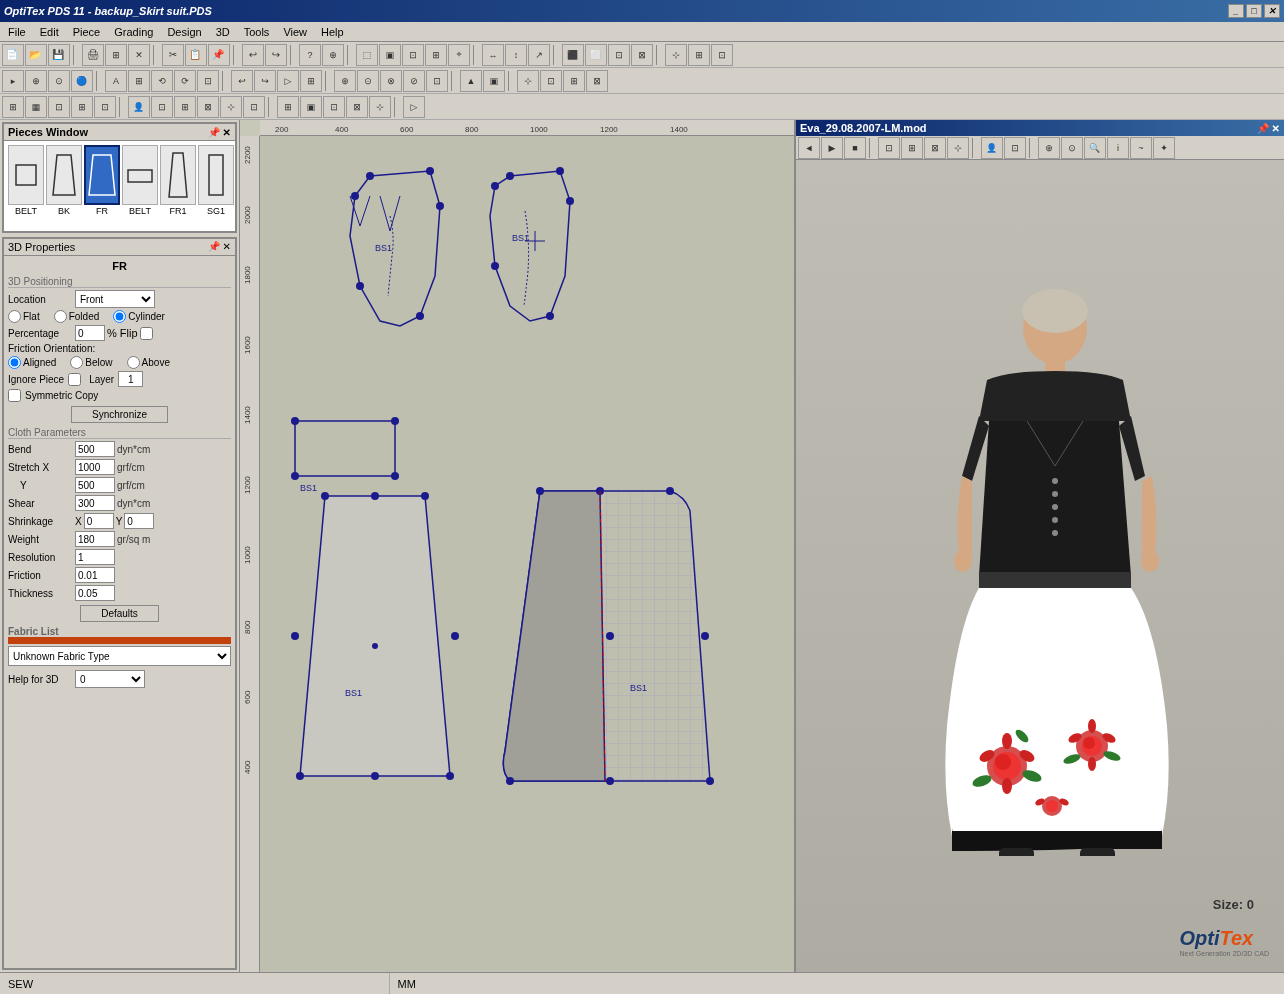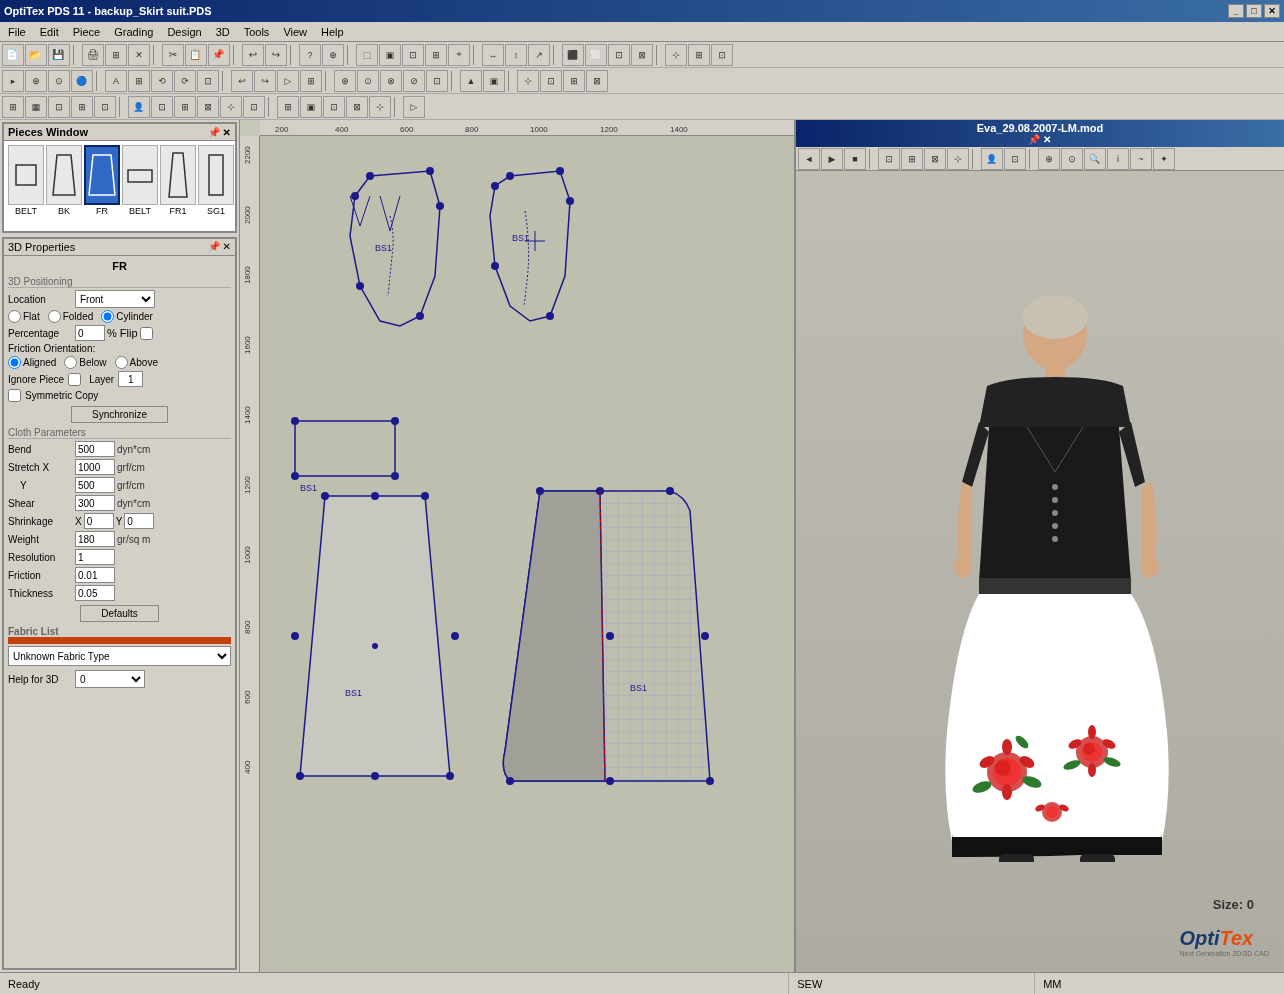--- a/index.html
+++ b/index.html
@@ -9,20 +9,21 @@
     .title-bar {
       height: 22px;
       background: linear-gradient(to right, #0a246a, #3a6ea5);
       color: white;
       display: flex;
       align-items: center;
       justify-content: space-between;
       padding: 0 4px;
       font-size: 11px;
       font-weight: bold;
+      font-style: italic;
     }
     .title-bar-buttons { display: flex; gap: 2px; }
     .title-btn {
       width: 16px; height: 14px;
       background: #d4d0c8;
       border: 1px solid #888;
       font-size: 9px;
       display: flex; align-items: center; justify-content: center;
       cursor: pointer;
       color: black;
@@ -202,21 +203,21 @@
       padding: 0 2px;
     }
     .form-unit { font-size: 10px; color: #333; }
     .form-select {
       height: 18px;
       border: 1px solid #888;
       background: white;
       font-size: 10px;
     }
 
-    .radio-group { display: flex; gap: 8px; align-items: flex-start; margin: 2px 0; }
+    .radio-group { display: flex; gap: 14px; align-items: flex-start; margin: 2px 0; }
     .radio-item { display: flex; align-items: center; gap: 2px; font-size: 10px; }
 
     .checkbox-row { display: flex; align-items: center; gap: 4px; margin: 2px 0; font-size: 10px; }
 
     .sync-btn {
       display: block;
       margin: 4px auto;
       padding: 2px 20px;
       background: #d4d0c8;
       border: 1px solid #888;
@@ -242,21 +243,20 @@
     }
     .right-title {
       background: linear-gradient(to right, #0a246a, #3a6ea5);
       color: white;
       font-size: 11px;
       font-weight: bold;
       padding: 2px 4px;
       display: flex;
       justify-content: space-between;
       align-items: center;
-      flex-direction: column;
     }
     .right-toolbar {
       height: 24px;
       background: #d4d0c8;
       border-bottom: 1px solid #888;
       display: flex;
       align-items: center;
       padding: 1px 2px;
       gap: 1px;
     }
@@ -1067,22 +1067,19 @@
           <span style="color:#1a3a6a;">Opti</span><span style="color:#e05010;">Tex</span>
         </div>
         <div style="font-size:7px;color:#666;text-align:right;">Next Generation 2D/3D CAD</div>
       </div>
     </div>
   </div>
 
 </div>
 
 <div class="status-bar">
-  <div class="status-section">
-    <span>Ready</span>
-  </div>
   <div class="status-section" style="flex:0.3;">
     <span>SEW</span>
   </div>
   <div class="status-section" style="flex:0.3;border-right:none;">
     <span>MM</span>
   </div>
 </div>
 
 </body></html>

